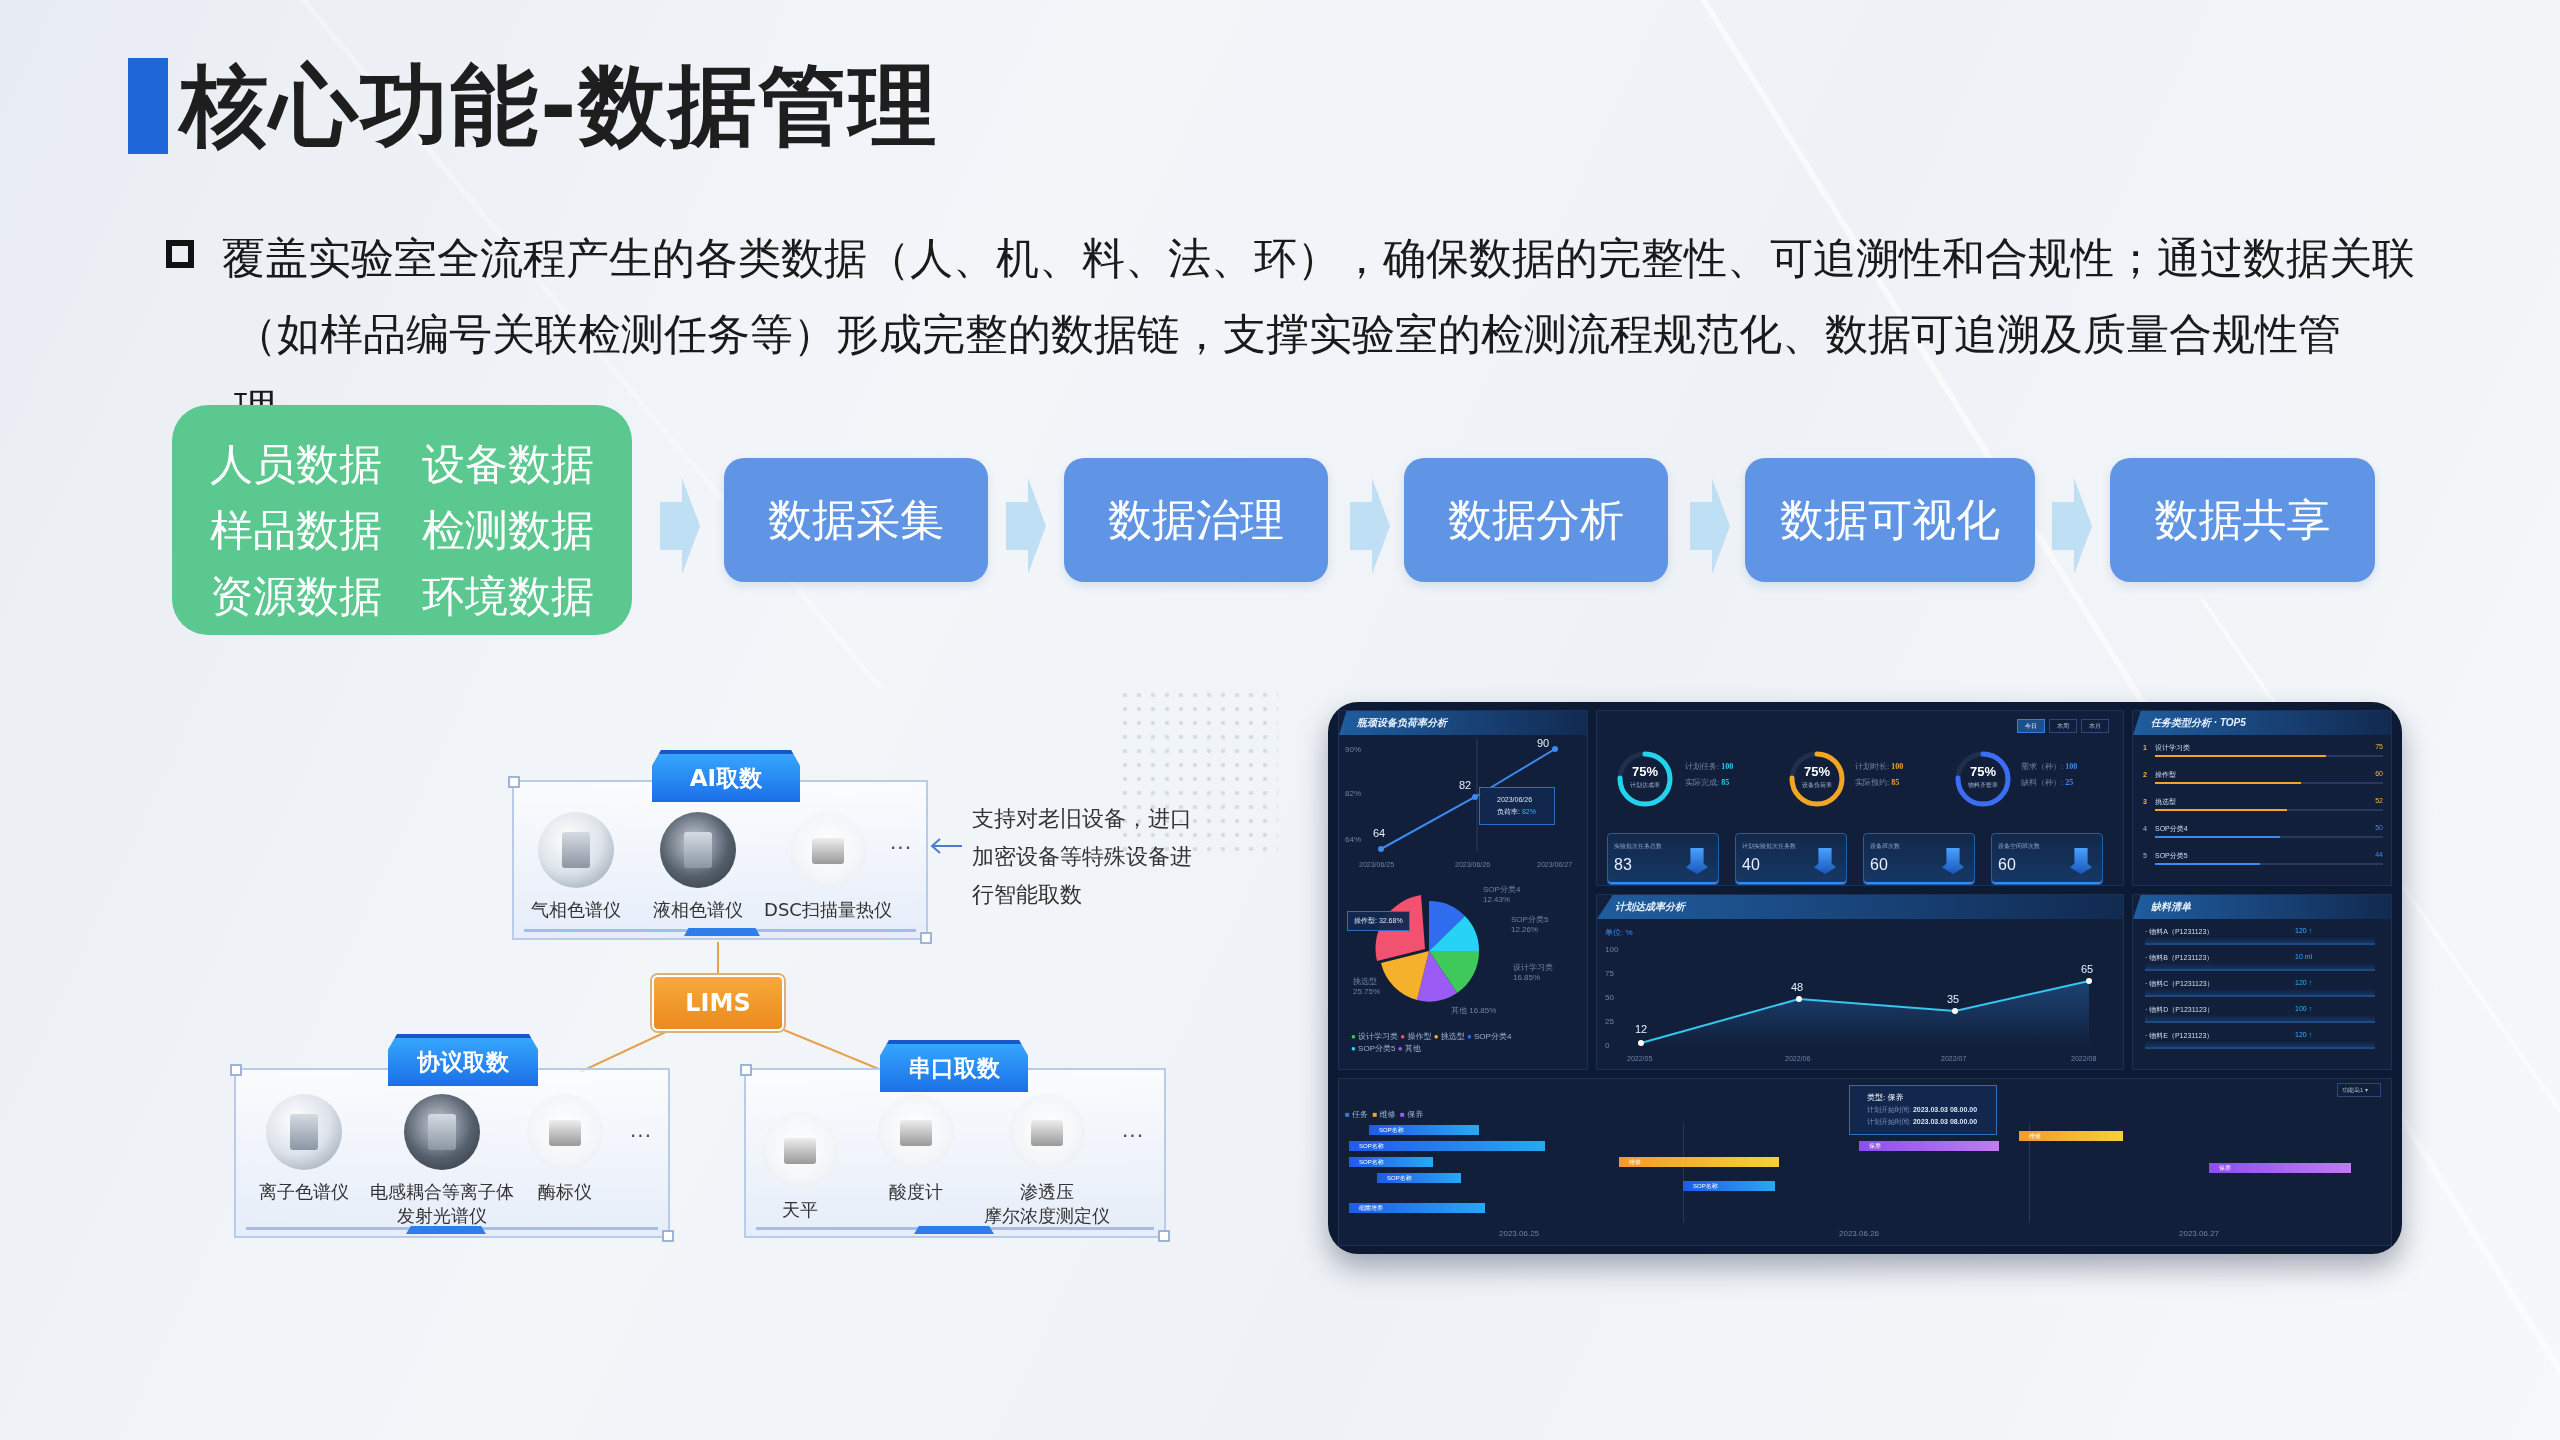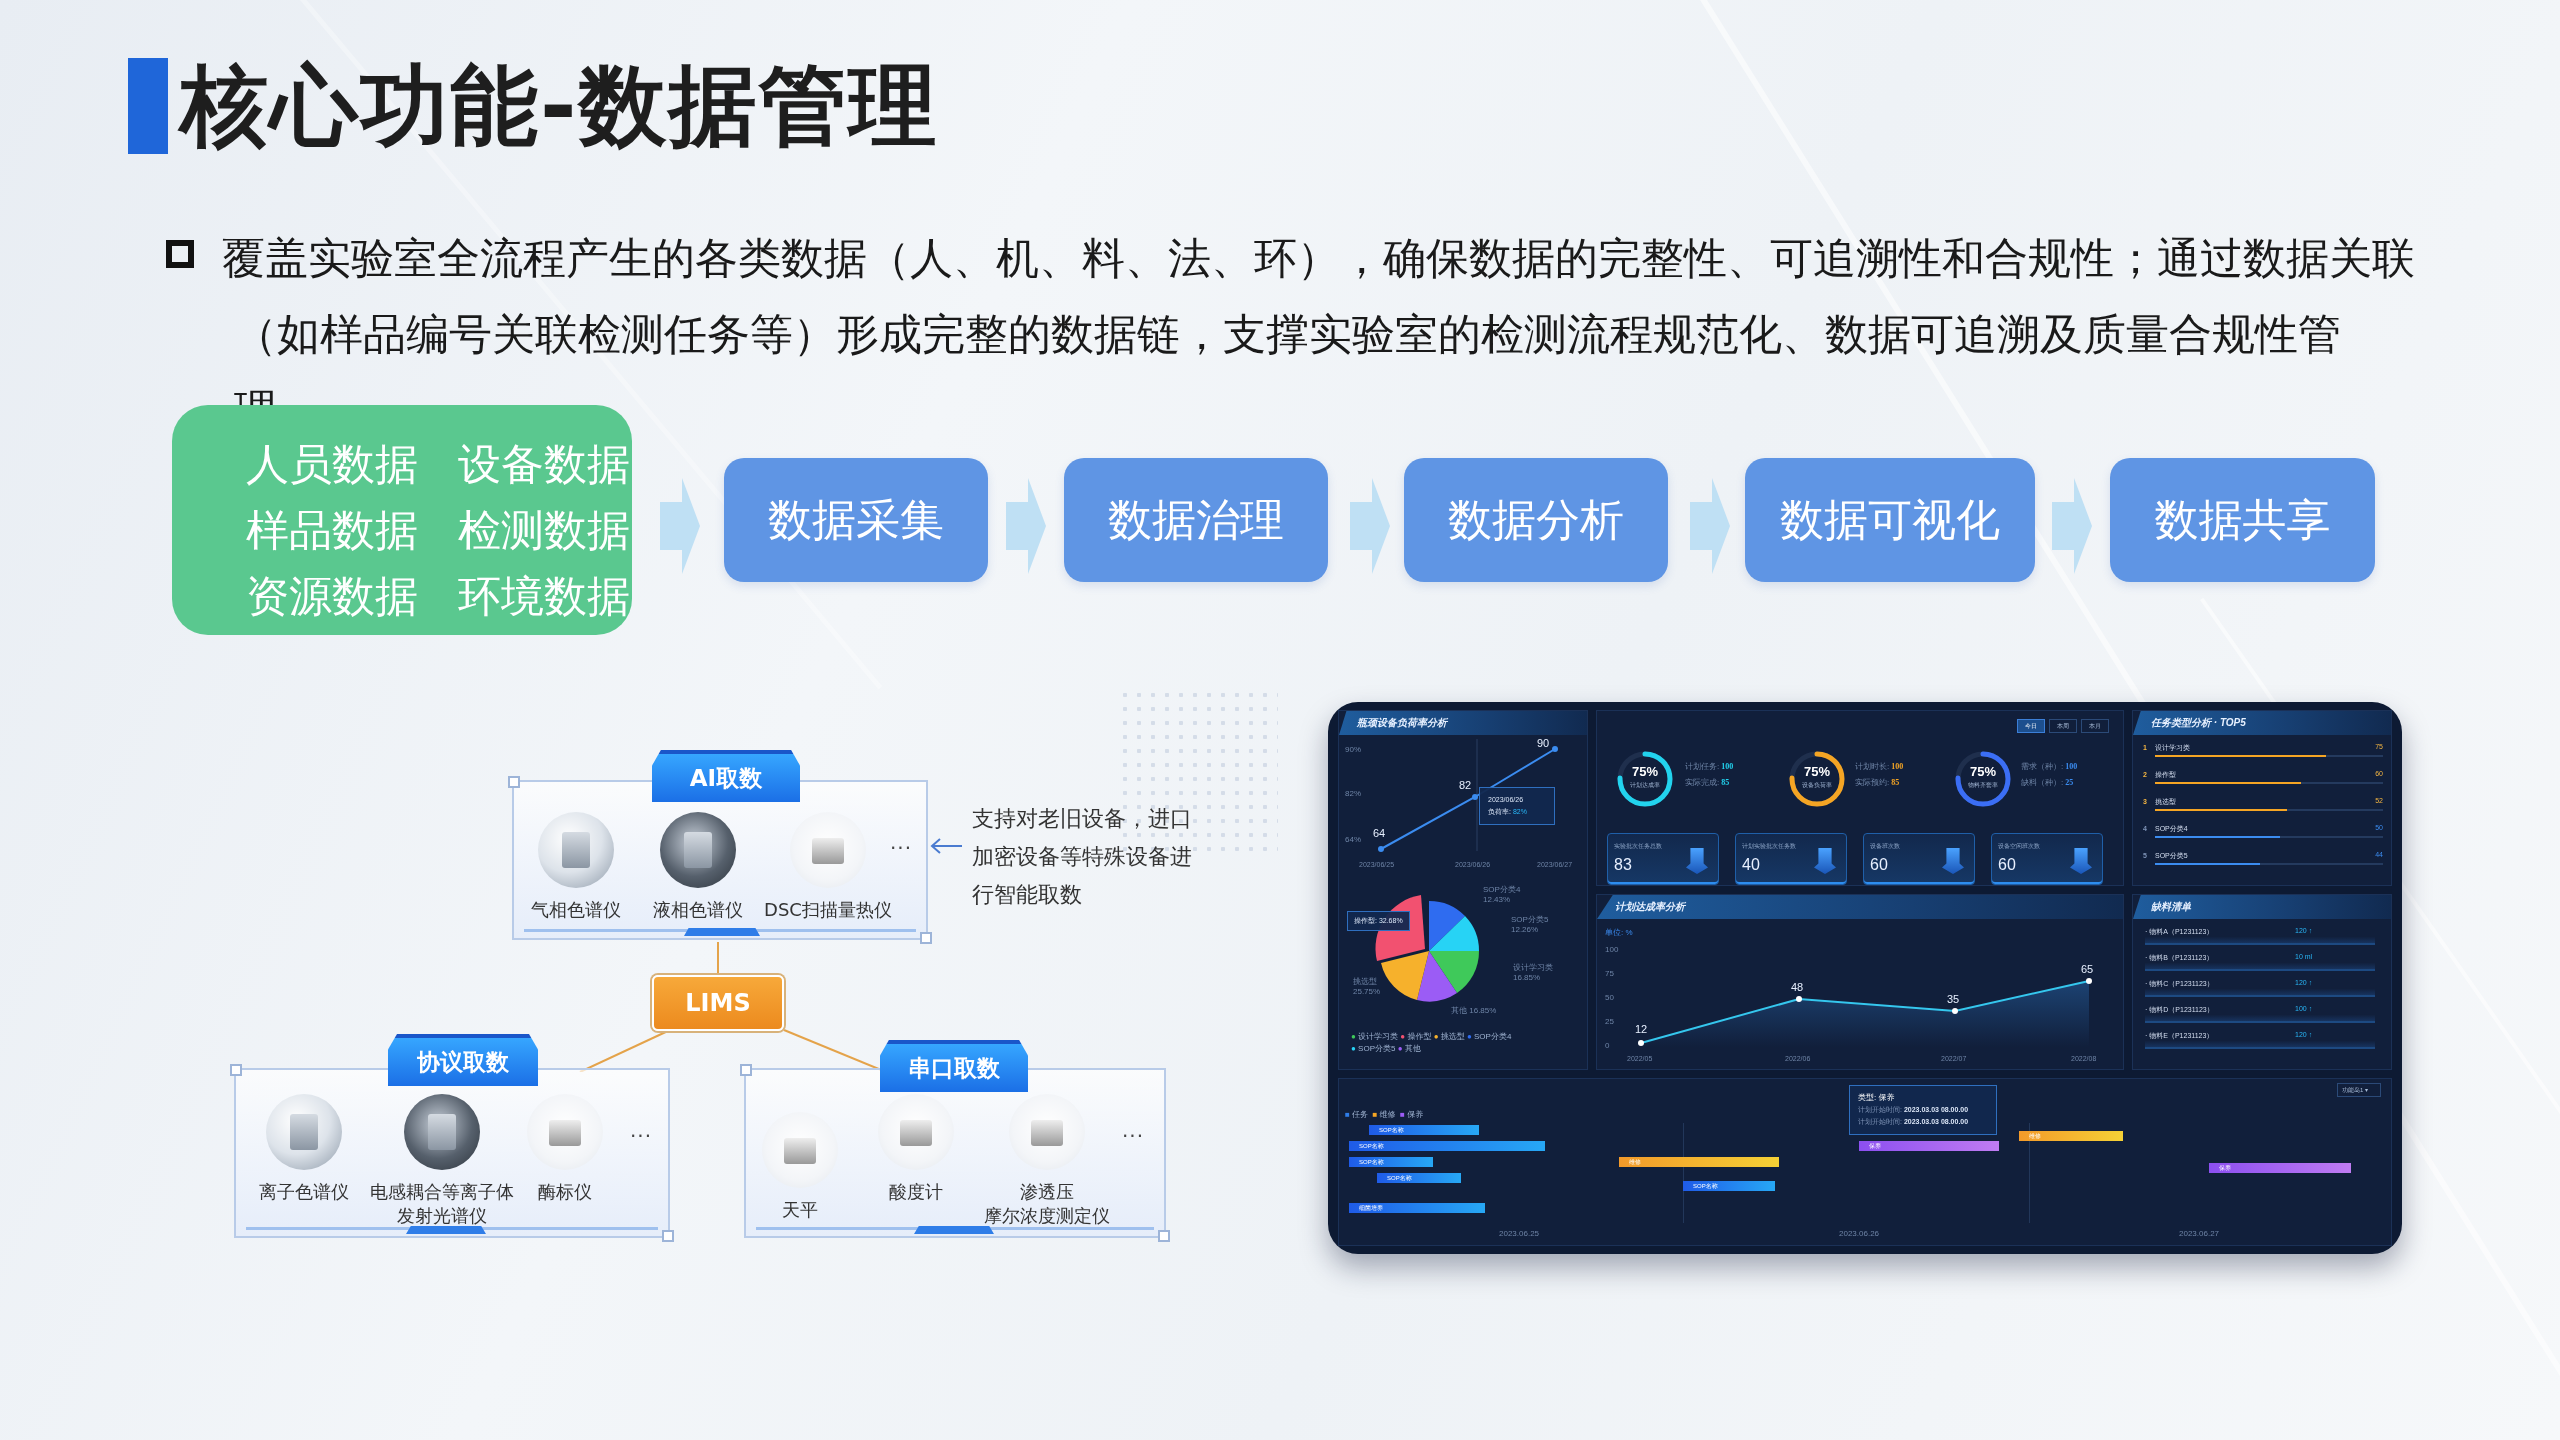--- a/index.html
+++ b/index.html
@@ -16,21 +16,21 @@
   .title-bar { position: absolute; left: 128px; top: 58px; width: 40px; height: 96px; background: #1f66d9; }
   .page-title { position: absolute; left: 180px; top: 46px; font-size: 88px; font-weight: bold; color: #1e1e1e; letter-spacing: 2px; line-height: 120px; }
 
   
   .bullet-box { position: absolute; left: 166px; top: 240px; width: 28px; height: 28px; border: 6px solid #111; background: transparent; }
   .desc { position: absolute; left: 222px; top: 220px; width: 2200px; font-size: 43px; line-height: 76px; color: #1a1a1a; }
   .desc .l2 { display: block; padding-left: 12px; }
 
   
   .source-box { position: absolute; left: 172px; top: 405px; width: 460px; height: 230px; background: #5ac88f; border-radius: 36px; padding: 26px 0 0 38px; }
-  .source-box .row { display: flex; gap: 40px; font-size: 43px; color: #fff; line-height: 66px; margin-left: 36px; }
+  .source-box .row { display: flex; gap: 40px; font-size: 43px; color: #fff; line-height: 66px; }
   .flow-step { position: absolute; top: 458px; height: 124px; background: #5f95e4; border-radius: 20px; color: #fff; font-size: 44px; display: flex; align-items: center; justify-content: center; box-shadow: 0 4px 10px rgba(60,100,180,0.15); }
   .flow-arrow { position: absolute; top: 478px; width: 40px; height: 96px; }
   .flow-arrow svg { width: 100%; height: 100%; }
 
   
   .panel { position: absolute; border: 2px solid #b8cbe8; background: linear-gradient(180deg, rgba(255,255,255,0.7), rgba(228,236,250,0.85)); }
   .panel .corner { position: absolute; width: 12px; height: 12px; border: 2px solid #9db4d8; background: #fff; }
   .panel .base-line { position: absolute; bottom: 6px; height: 3px; background: #9fc0ee; }
   .panel .base-accent { position: absolute; bottom: 2px; height: 8px; background: #2f7de8; clip-path: polygon(6% 0, 94% 0, 100% 100%, 0 100%); }
   .tag { position: absolute; height: 52px; color: #fff; font-size: 23px; font-weight: bold; display: flex; align-items: center; justify-content: center;
@@ -68,21 +68,21 @@
   .top5-row .rank { display: inline-block; width: 12px; font-weight: bold; }
   .top5-row .v { position: absolute; right: 0; top: 0; }
   .top5-row .track { position: absolute; left: 12px; right: 0; top: 12px; height: 2px; background: #243a5e; }
   .top5-row .fill { position: absolute; left: 0; top: 0; height: 2px; }
   .mat-row { position: absolute; left: 12px; width: 140px; height: 18px; font-size: 7px; color: #d4def0; border-bottom: 2px solid #1d4a82; background: linear-gradient(180deg, transparent 60%, rgba(40,110,200,0.25)); }
   .mat-row .q { position: absolute; left: 92px; color: #29b6f6; }
   .gbar { position: absolute; height: 10px; font-size: 6px; color: #fff; padding-left: 10px; line-height: 10px; }
   .gbar.task { background: linear-gradient(90deg, #1f5be8, #27a8f5); }
   .gbar.repair { background: linear-gradient(90deg, #f39a2a, #f5d136); }
   .gbar.maint { background: linear-gradient(90deg, #8c4ff0, #c07cf2); }
-  .tooltip { position: absolute; background: rgba(18,40,78,0.95); border: 1px solid #2f6fbf; color: #dbe6f7; font-size: 7px; padding: 6px 8px; line-height: 12px; }
+  .tooltip { position: absolute; background: rgba(18,40,78,0.95); border: 1px solid #2f6fbf; color: #dbe6f7; font-size: 7px; padding: 6px 17px; line-height: 12px; }
 </style>
 </head>
 <body>
 
 <div class="streak" style="left:1700px;top:0;width:6px;height:1700px;transform:rotate(-32deg);"></div>
 <div class="streak" style="left:2200px;top:600px;width:4px;height:1200px;transform:rotate(-35deg);"></div>
 <div class="streak" style="left:300px;top:0;width:5px;height:900px;transform:rotate(-40deg);opacity:.6"></div>
 
 <div class="title-bar"></div>
 <div class="page-title">核心功能-数据管理</div>

